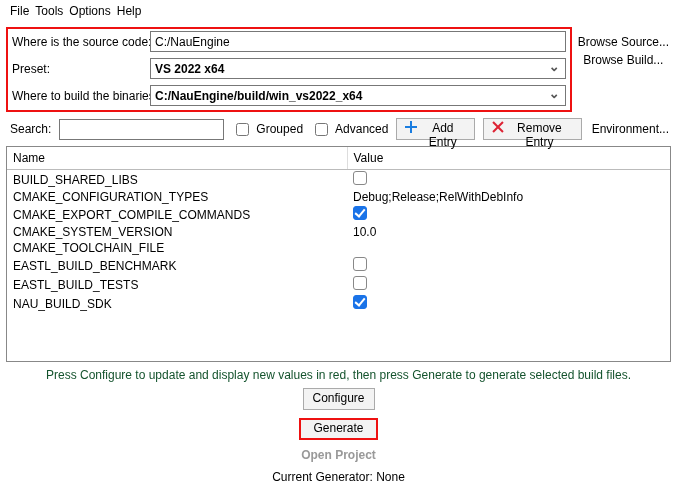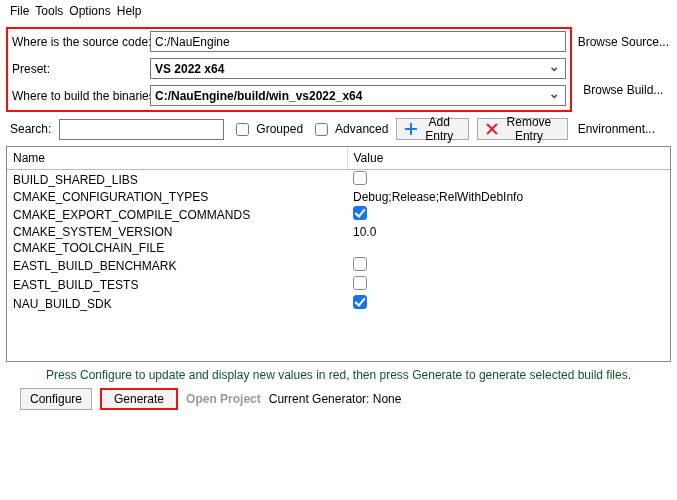--- a/index.html
+++ b/index.html
@@ -54,51 +54,49 @@
     position: absolute;
     right: 6px;
     top: 1px;
     font-size: 13px;
     color: #555;
     pointer-events: none;
   }
   .right-btns {
     display: flex;
     flex-direction: column;
-    gap: 30px;
     padding-top: 6px;
   }
   .upper-row {
     display: flex;
     gap: 4px;
   }
   .upper-row .red-box { flex: 1; }
   .linkbtn {
     border: none;
     background: none;
     font: inherit;
     padding: 2px 2px;
     cursor: default;
     white-space: nowrap;
   }
   .toolbar {
     display: flex;
     align-items: center;
     gap: 8px;
-    padding: 6px 20px 6px 10px;
+    padding: 6px 6px 6px 10px;
   }
   .toolbar .search-field { width: 180px; }
   .chklabel { display: inline-flex; align-items: center; gap: 4px; }
   .btn {
     border: 1px solid #aaa;
     background: #f3f3f3;
     padding: 2px 8px;
     font: inherit;
     display: inline-flex;
-    align-items: center;
     gap: 4px;
     height: 22px;
     cursor: default;
   }
   .icon-plus {
     display:inline-block; width:12px; height:12px; position:relative;
   }
   .icon-plus::before, .icon-plus::after {
     content:""; position:absolute; background:#1a7de0;
   }
@@ -141,21 +139,22 @@
 
   .hint {
     text-align: center;
     padding: 6px 0 4px 0;
     color: #14532d;
   }
   .bottom-bar {
     display: flex;
     align-items: center;
     gap: 8px;
-    padding: 2px 20px;
+    padding: 2px 8px;
+    flex-direction: column;
   }
   .bottom-bar .btn { min-width: 72px; justify-content:center; }
   .btn.highlight { border: 2px solid #e11; padding: 1px 12px; }
   .disabled { color:#999;font-weight:bold; }
 </style>
 </head>
 <body>
 
 <div class="menubar">
   <span>File</span>

